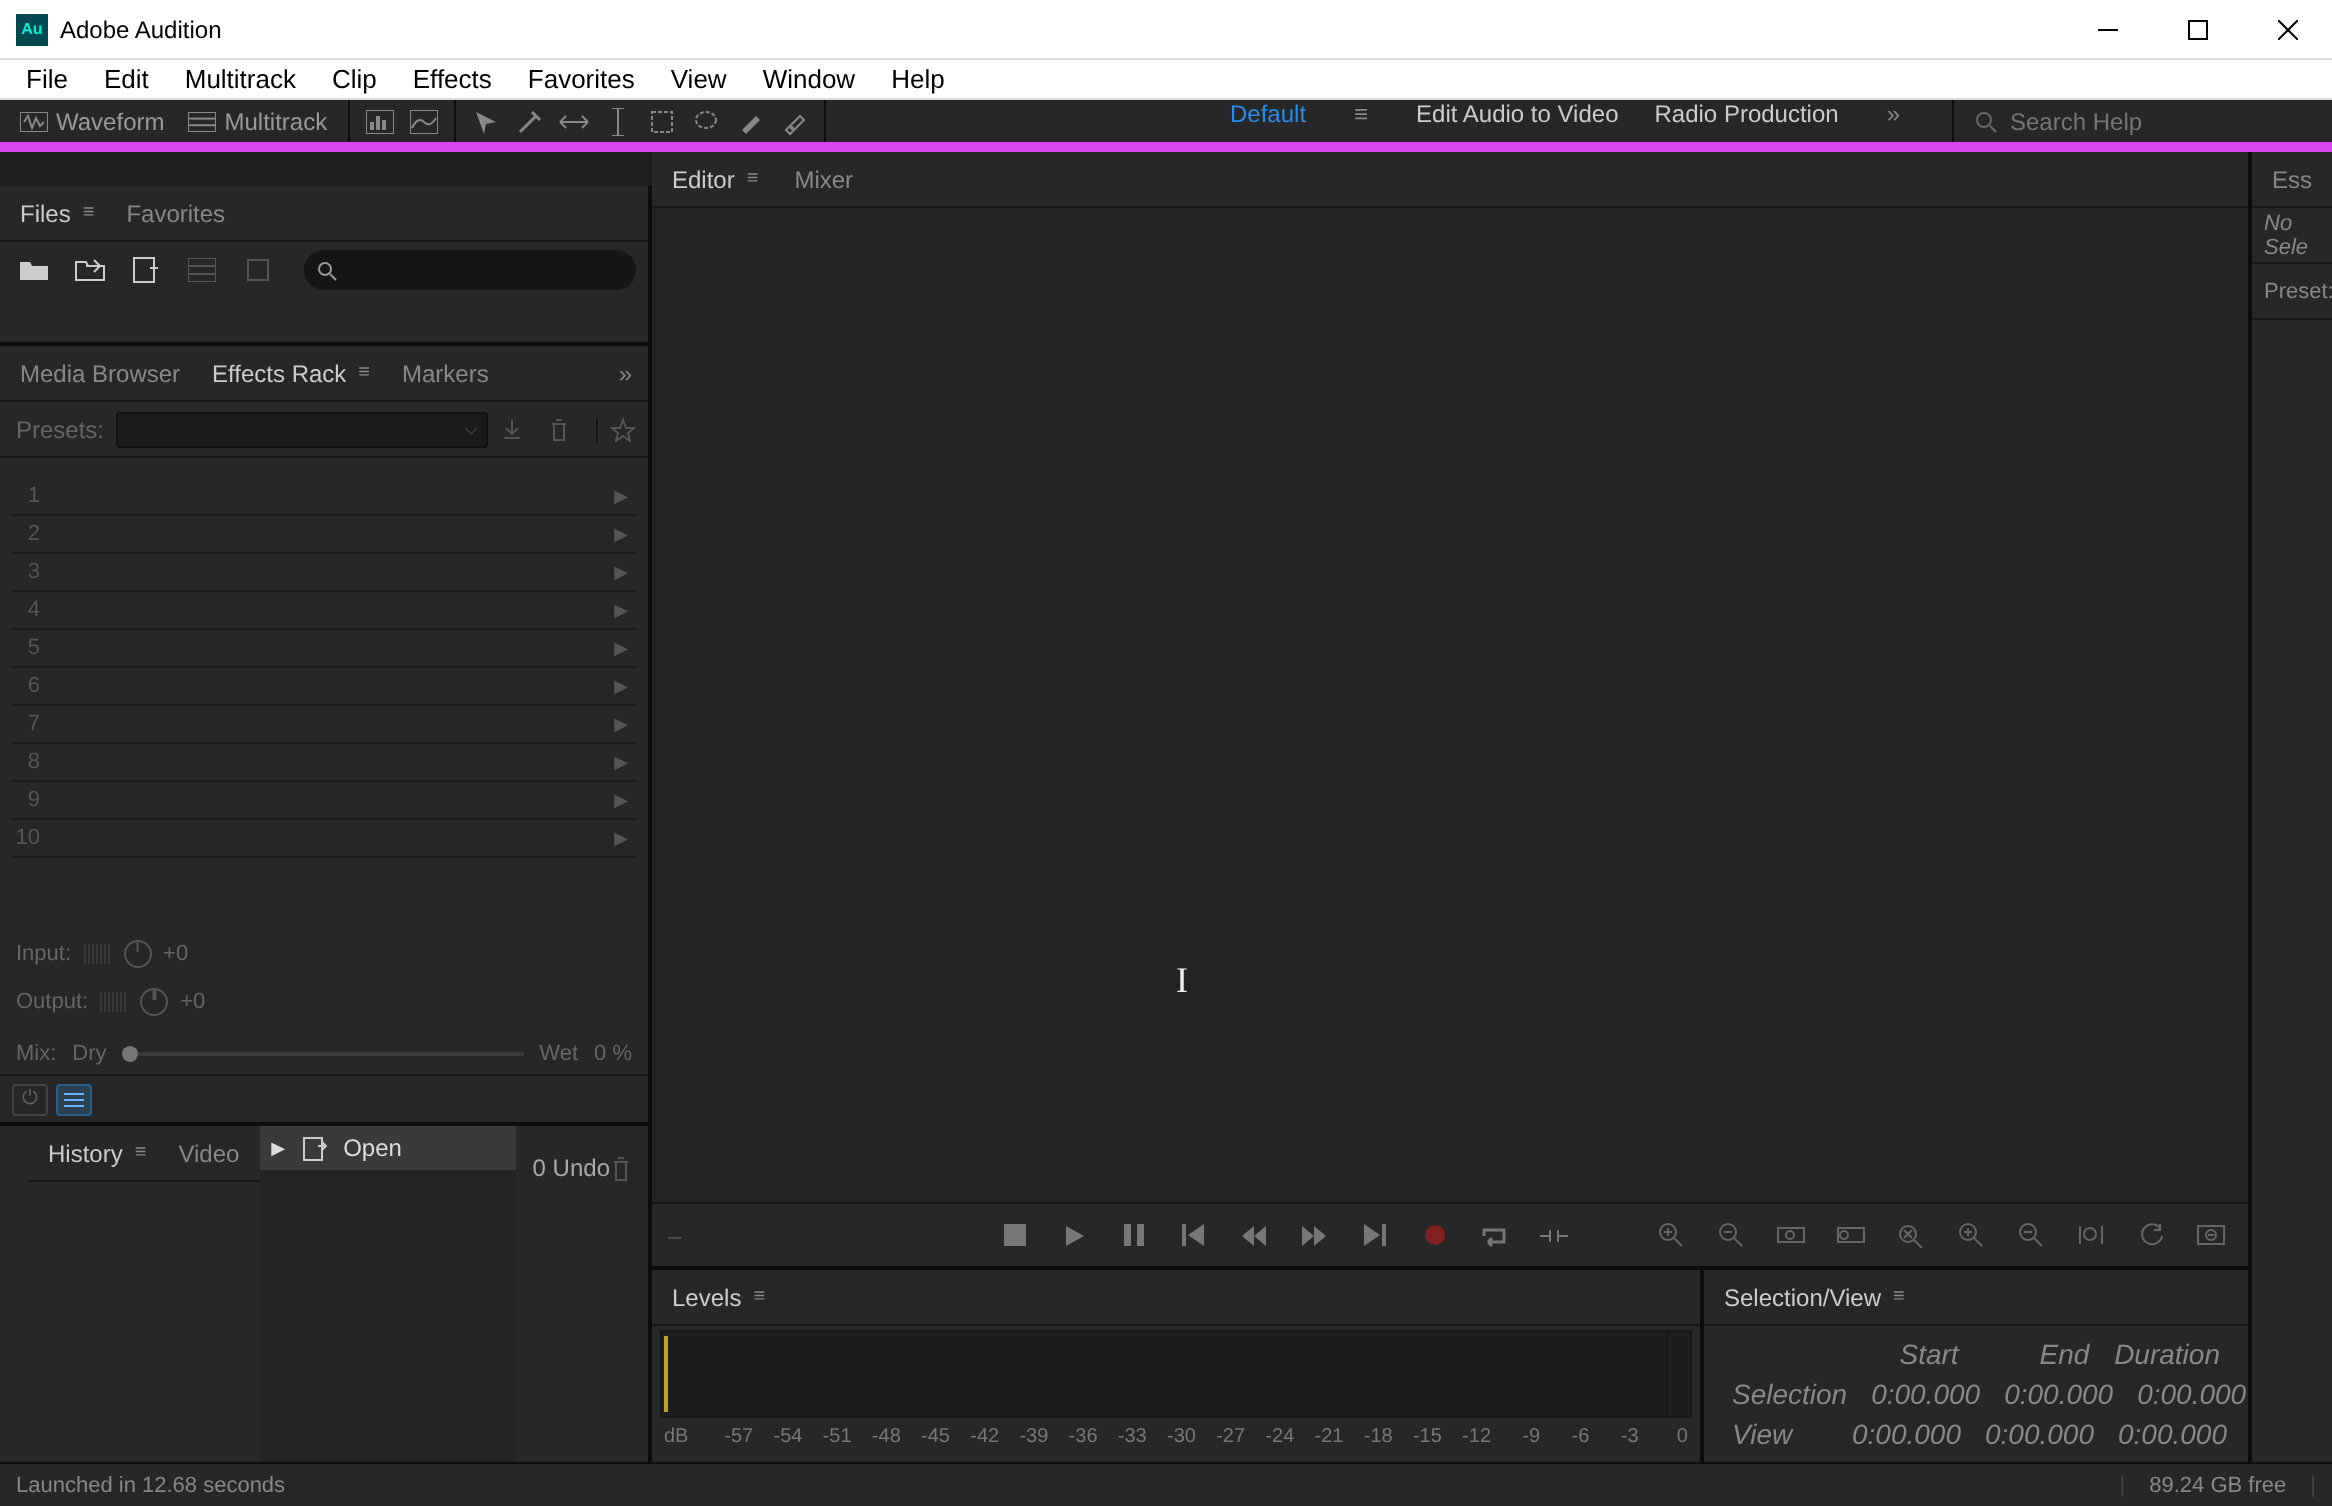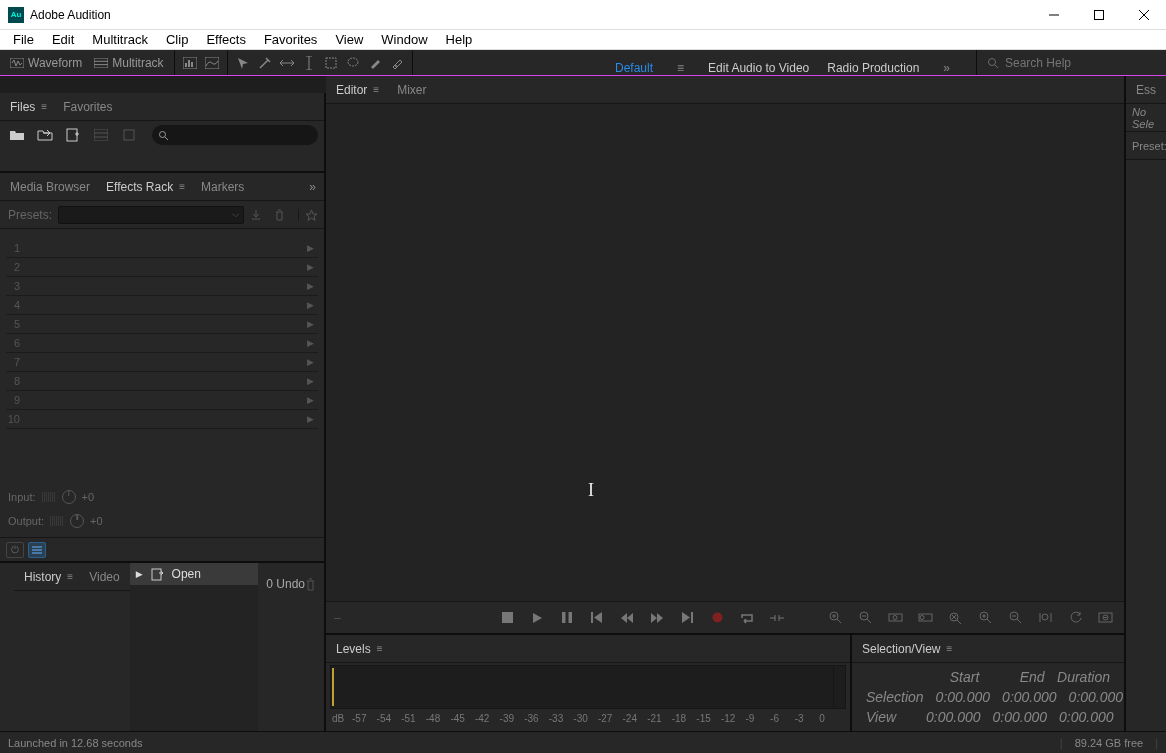--- a/index.html
+++ b/index.html
@@ -11,21 +11,21 @@
 .titlebar-text { color:#000; font-size:12px; flex:1; }
 .win-ctrls { display:flex; height:100%; }
 .win-btn { width:45px; display:flex; align-items:center; justify-content:center; color:#000; font-size:13px; }
 .win-btn svg { width:10px; height:10px; stroke:#000; stroke-width:1; fill:none; }
 
 
 .menubar { height:20px; background:#fff; display:flex; align-items:center; padding:0 4px; color:#000; border-bottom:1px solid #ddd; }
 .menu-item { padding:2px 9px; font-size:13px; }
 
 
-.toolbar { height:26px; background:#272727; display:flex; align-items:flex-end; border-bottom:1px solid #d946ef; }
+.toolbar { height:26px; background:#272727; display:flex; align-items:flex-start; border-bottom:5px solid #d946ef; }
 .tb-group { display:flex; align-items:center; height:100%; border-right:1px solid #0d0d0d; padding:0 4px; }
 .view-btn { display:flex; align-items:center; gap:4px; padding:2px 6px; color:#999; }
 .view-btn .ico { width:14px; height:10px; display:inline-block; }
 .tool-icon { width:22px; height:20px; display:flex; align-items:center; justify-content:center; color:#888; }
 .workspace-tabs { display:flex; align-items:center; gap:18px; padding:0 20px; flex:0 0 auto; }
 .ws-tab { font-size:12px; color:#ccc; }
 .ws-tab.active { color:#288ce8; }
 .ws-more { color:#888; padding:0 6px; }
 .spacer { flex:1; }
 .search-help { display:flex; align-items:center; gap:6px; padding:0 10px; color:#6a6a6a; border-left:1px solid #0d0d0d; height:100%; width:190px; }
@@ -93,21 +93,21 @@
 .tp-sep { width:20px; }
 
 
 .levels-panel { height:96px; background:#272727; display:flex; border-top:0; }
 .levels-main { flex:1; display:flex; flex-direction:column; border-right:2px solid #0d0d0d; }
 .levels-body { flex:1; padding:2px 4px; }
 .meter-box { height:44px; border:1px solid #161616; background:#1d1d1d; position:relative; }
 .meter-box .yellow-line { position:absolute; left:1px; top:2px; bottom:2px; width:2px; background:#c0a030; }
 .meter-box .clip-box { position:absolute; right:0; top:0; bottom:0; width:12px; border-left:1px solid #161616; }
 .db-scale { height:18px; display:flex; align-items:center; color:#777; font-size:10px; padding:0 2px; gap:0; }
-.db-scale span { flex:1; text-align:left; }
+.db-scale span { flex:1; text-align:right; }
 .db-scale .label { flex:0 0 20px; text-align:left; }
 
 
 .selview-panel { width:272px; display:flex; flex-direction:column; }
 .sv-grid { flex:1; padding:4px 8px; color:#888; font-size:14px;font-style:italic; }
 .sv-head { display:flex; }
 .sv-head div { flex:1; text-align:right; padding:2px 6px; }
 .sv-head div:first-child { flex:0 0 60px; }
 .sv-row { display:flex; }
 .sv-row div { flex:1; text-align:right; padding:2px 6px; }
@@ -397,20 +397,27 @@
           <span class="meter"></span>
           <span class="knob"></span>
           <span>+0</span>
         </div>
         <div class="fx-io-row">
           <span>Output:</span>
           <span class="meter"></span>
           <span class="knob"></span>
           <span>+0</span>
         </div>
+      </div>
+      <div class="mix-row">
+        <span>Mix:</span>
+        <span>Dry</span>
+        <div class="mix-slider"></div>
+        <span>Wet</span>
+        <span>0 %</span>
       </div>
       <div class="fx-footer">
         <div class="fx-pwr">⏻</div>
         <div class="fx-pwr active">
             <svg width="10" height="8">
               <line x1="0" y1="1" x2="10" y2="1" stroke="#6ab0ff"></line>
               <line x1="0" y1="4" x2="10" y2="4" stroke="#6ab0ff"></line>
               <line x1="0" y1="7" x2="10" y2="7" stroke="#6ab0ff"></line>
             </svg>
           </div>

